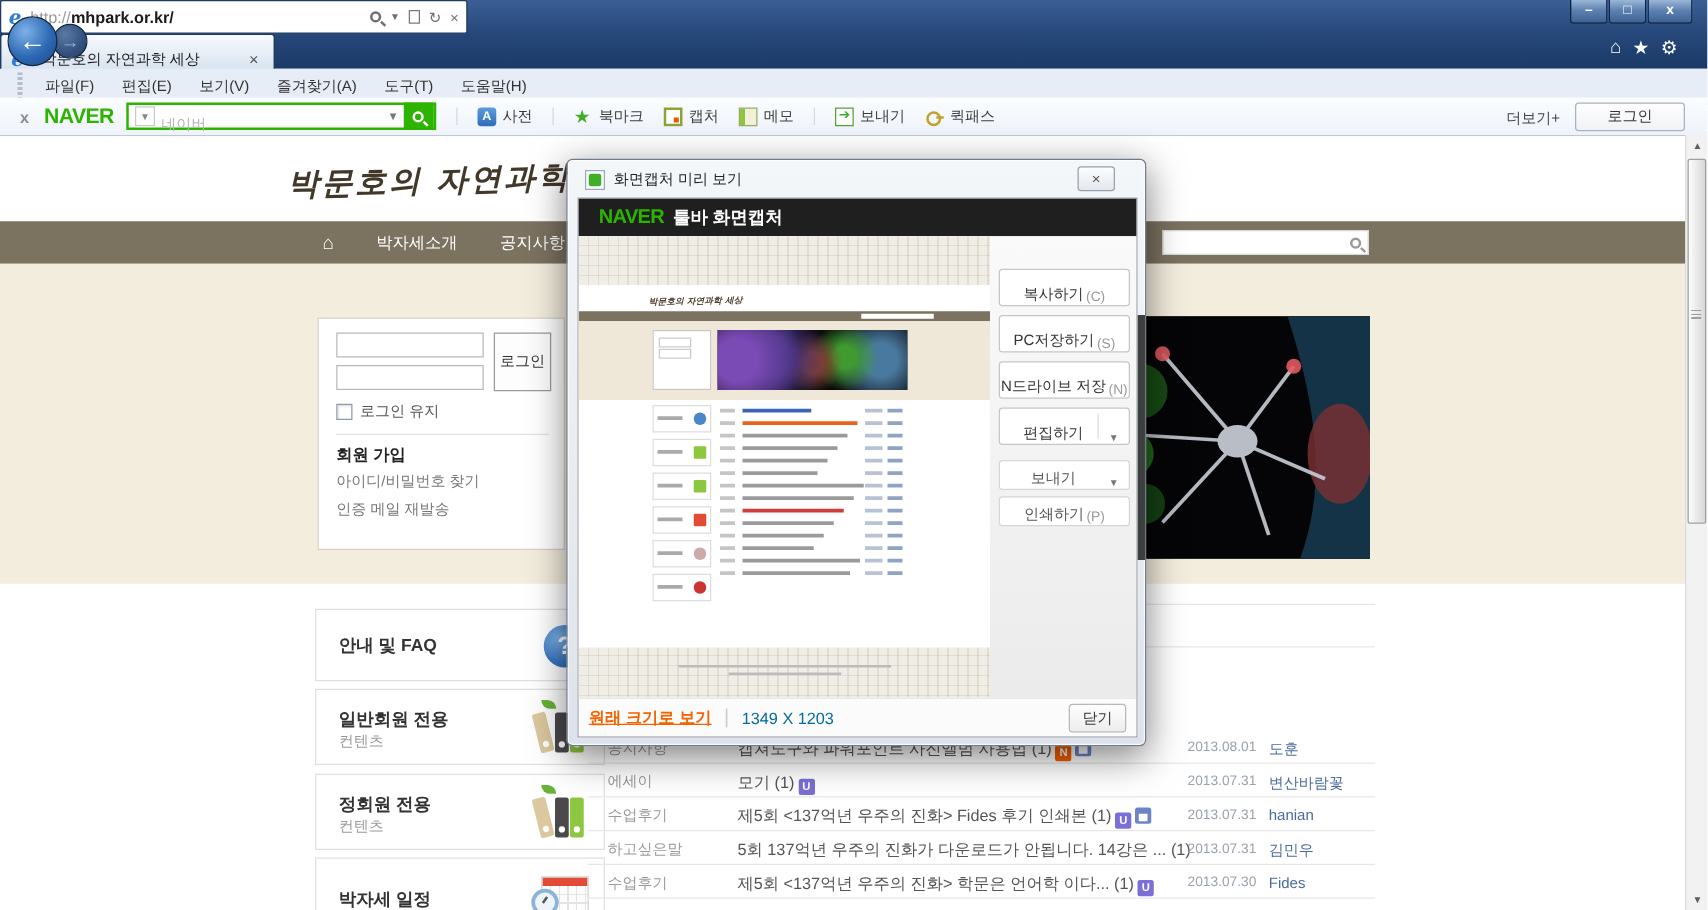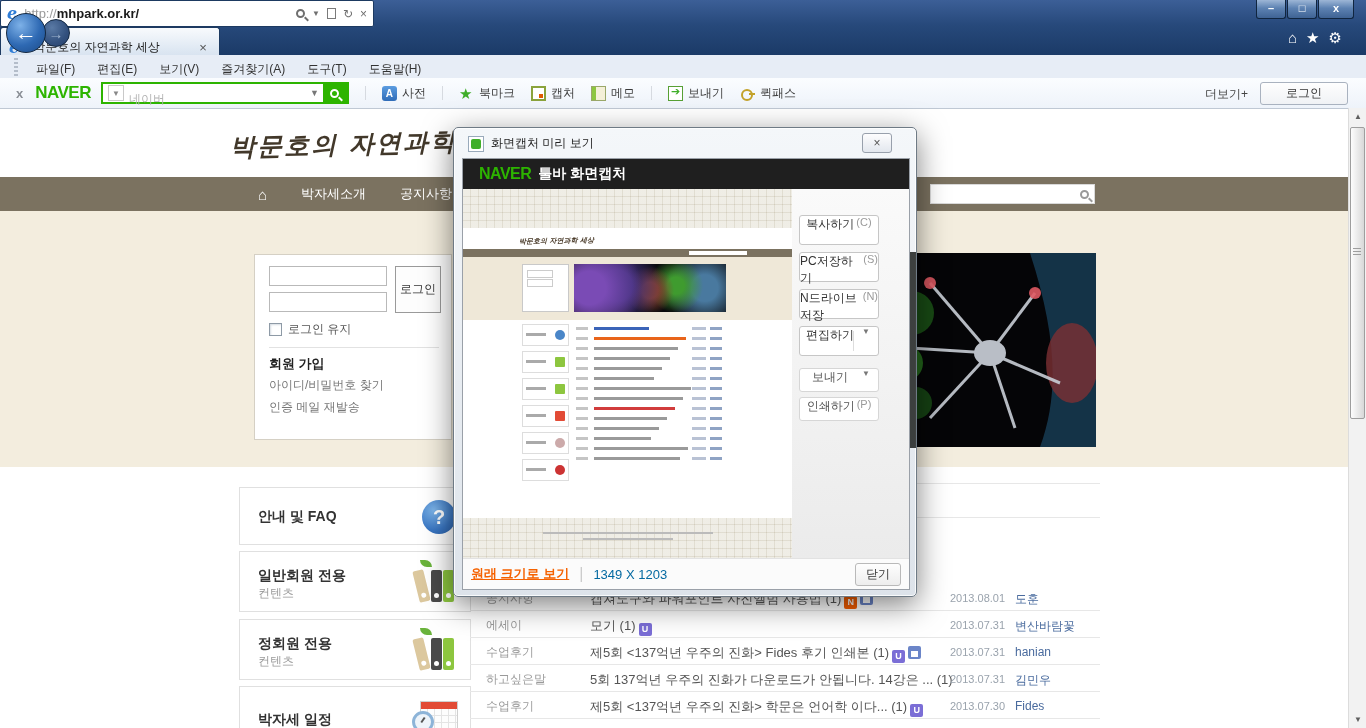--- a/index.html
+++ b/index.html
@@ -94,21 +94,21 @@
   .lb-input { position:absolute; left:14px; width:118px; height:20px; background:#fff; border:1px solid #b9b9b9; }
   .lb-btn { position:absolute; left:140px; top:11px; width:46px; height:47px; background:#fdfdfd; border:1px solid #9a9a9a;
     font-size:12px; color:#333; text-align:center; line-height:45px; }
   .lb-check { position:absolute; left:14px; top:66px; display:flex; align-items:center; gap:6px; font-size:12px; color:#555; }
   .cbox { width:13px; height:13px; border:1px solid #8e9aa6; background:#fff; box-shadow:inset 1px 1px 2px #d7dde3; }
   .lb-div { position:absolute; left:14px; top:92px; width:170px; height:1px; background:#e2e2e2; }
   .lb-link { position:absolute; left:14px; font-size:12px; color:#777; }
   .lb-link.b { font-weight:bold; color:#222; font-size:13px; }
 
   
-  .sbox { position:absolute; left:239px; width:232px; background:#fff; border:1px solid #e0e0e0; }
+  .sbox { position:absolute; left:252px; width:232px; background:#fff; border:1px solid #e0e0e0; }
   .sbox .t { position:absolute; left:18px; font-size:14px; font-weight:bold; color:#333; }
   .sbox .s { position:absolute; left:18px; font-size:12px; color:#9a9a9a; }
   .ic-q { position:absolute; right:14px; width:34px; height:34px; border-radius:50%;
     background:radial-gradient(circle at 35% 30%, #7db4e8, #3a77c4 60%, #2b5ea6); color:#fff; font-weight:bold;
     font-size:20px; text-align:center; line-height:34px; }
   .folders { position:absolute; right:14px; width:44px; height:40px; }
   .folders .f { position:absolute; bottom:2px; width:11px; height:32px; border-radius:2px; }
   .f1 { left:4px; background:#dcc89e; transform:rotate(-14deg); }
   .f2 { left:19px; background:#4a4a4a; }
   .f3 { left:31px; background:#8dc63f; }
@@ -154,22 +154,22 @@
   .ic-camview { width:16px; height:16px; background:#fff; border:1px solid #9ab; position:relative; }
   .ic-camview:after { content:""; position:absolute; left:2px; top:2px; width:10px; height:10px; background:#3fae29; border-radius:2px; }
   .dlg-x { position:absolute; left:408px; top:5px; width:30px; height:20px; background:linear-gradient(#fdfdfe,#e2e7ee);
     border:1px solid #98a0ac; border-radius:3px; color:#555; font-size:12px; text-align:center; line-height:18px; }
   .dlg-inner { position:absolute; left:8px; top:30px; width:448px; height:432px; background:#fff; border:1px solid #9aa0a8; }
   .dlg-head { position:absolute; left:0; top:0; width:446px; height:30px; background:#1f1f1f; display:flex; align-items:center; padding-left:16px; gap:7px; }
   .dlg-head .brand { color:#2db400; font-weight:bold; font-size:16px; letter-spacing:-0.5px; }
   .dlg-head .htxt { color:#fff; font-size:14px; font-weight:bold; }
   .dlg-body { position:absolute; left:0; top:30px; width:446px; height:369px; }
   .dlg-side { position:absolute; right:0; top:0; width:117px; height:369px; background:linear-gradient(#fafafa,#ebebeb); }
-  .dbtn { position:absolute; left:7px; width:80px; height:30px; background:#fff; border:1px solid #c6c6c6; border-radius:3px;
-    font-size:12px; color:#333; display:flex; align-items:flex-start; justify-content:center; gap:2px; }
+  .dbtn { position:absolute; left:7px; width:105px; height:30px; background:#fff; border:1px solid #c6c6c6; border-radius:3px;
+    font-size:12px; color:#333; display:flex; align-items:flex-end; justify-content:center; gap:2px; }
   .dbtn .key { color:#9a9a9a; font-size:11px; }
   .dbtn.small { height:24px; border-color:#d6d6d6; color:#555; }
   .dbtn .ddarr { position:absolute; right:8px; color:#777; font-size:8px; }
   .dbtn .ddsep { position:absolute; right:24px; top:4px; bottom:4px; width:1px; background:#ddd; }
   .dlg-foot { position:absolute; left:0; top:399px; width:446px; height:31px; background:#fbfbfb; border-top:1px solid #e2e2e2;
     display:flex; align-items:center; padding:0 8px; gap:10px; }
   .orig-link { color:#f56200; font-size:13px; font-weight:bold; text-decoration:underline; }
   .foot-sep { color:#ccc; }
   .size-txt { color:#0369a1; font-size:13px; flex:1; }
   .dlg-close { width:46px; height:23px; background:linear-gradient(#fefefe,#ededed); border:1px solid #b9b9b9; border-radius:3px;

